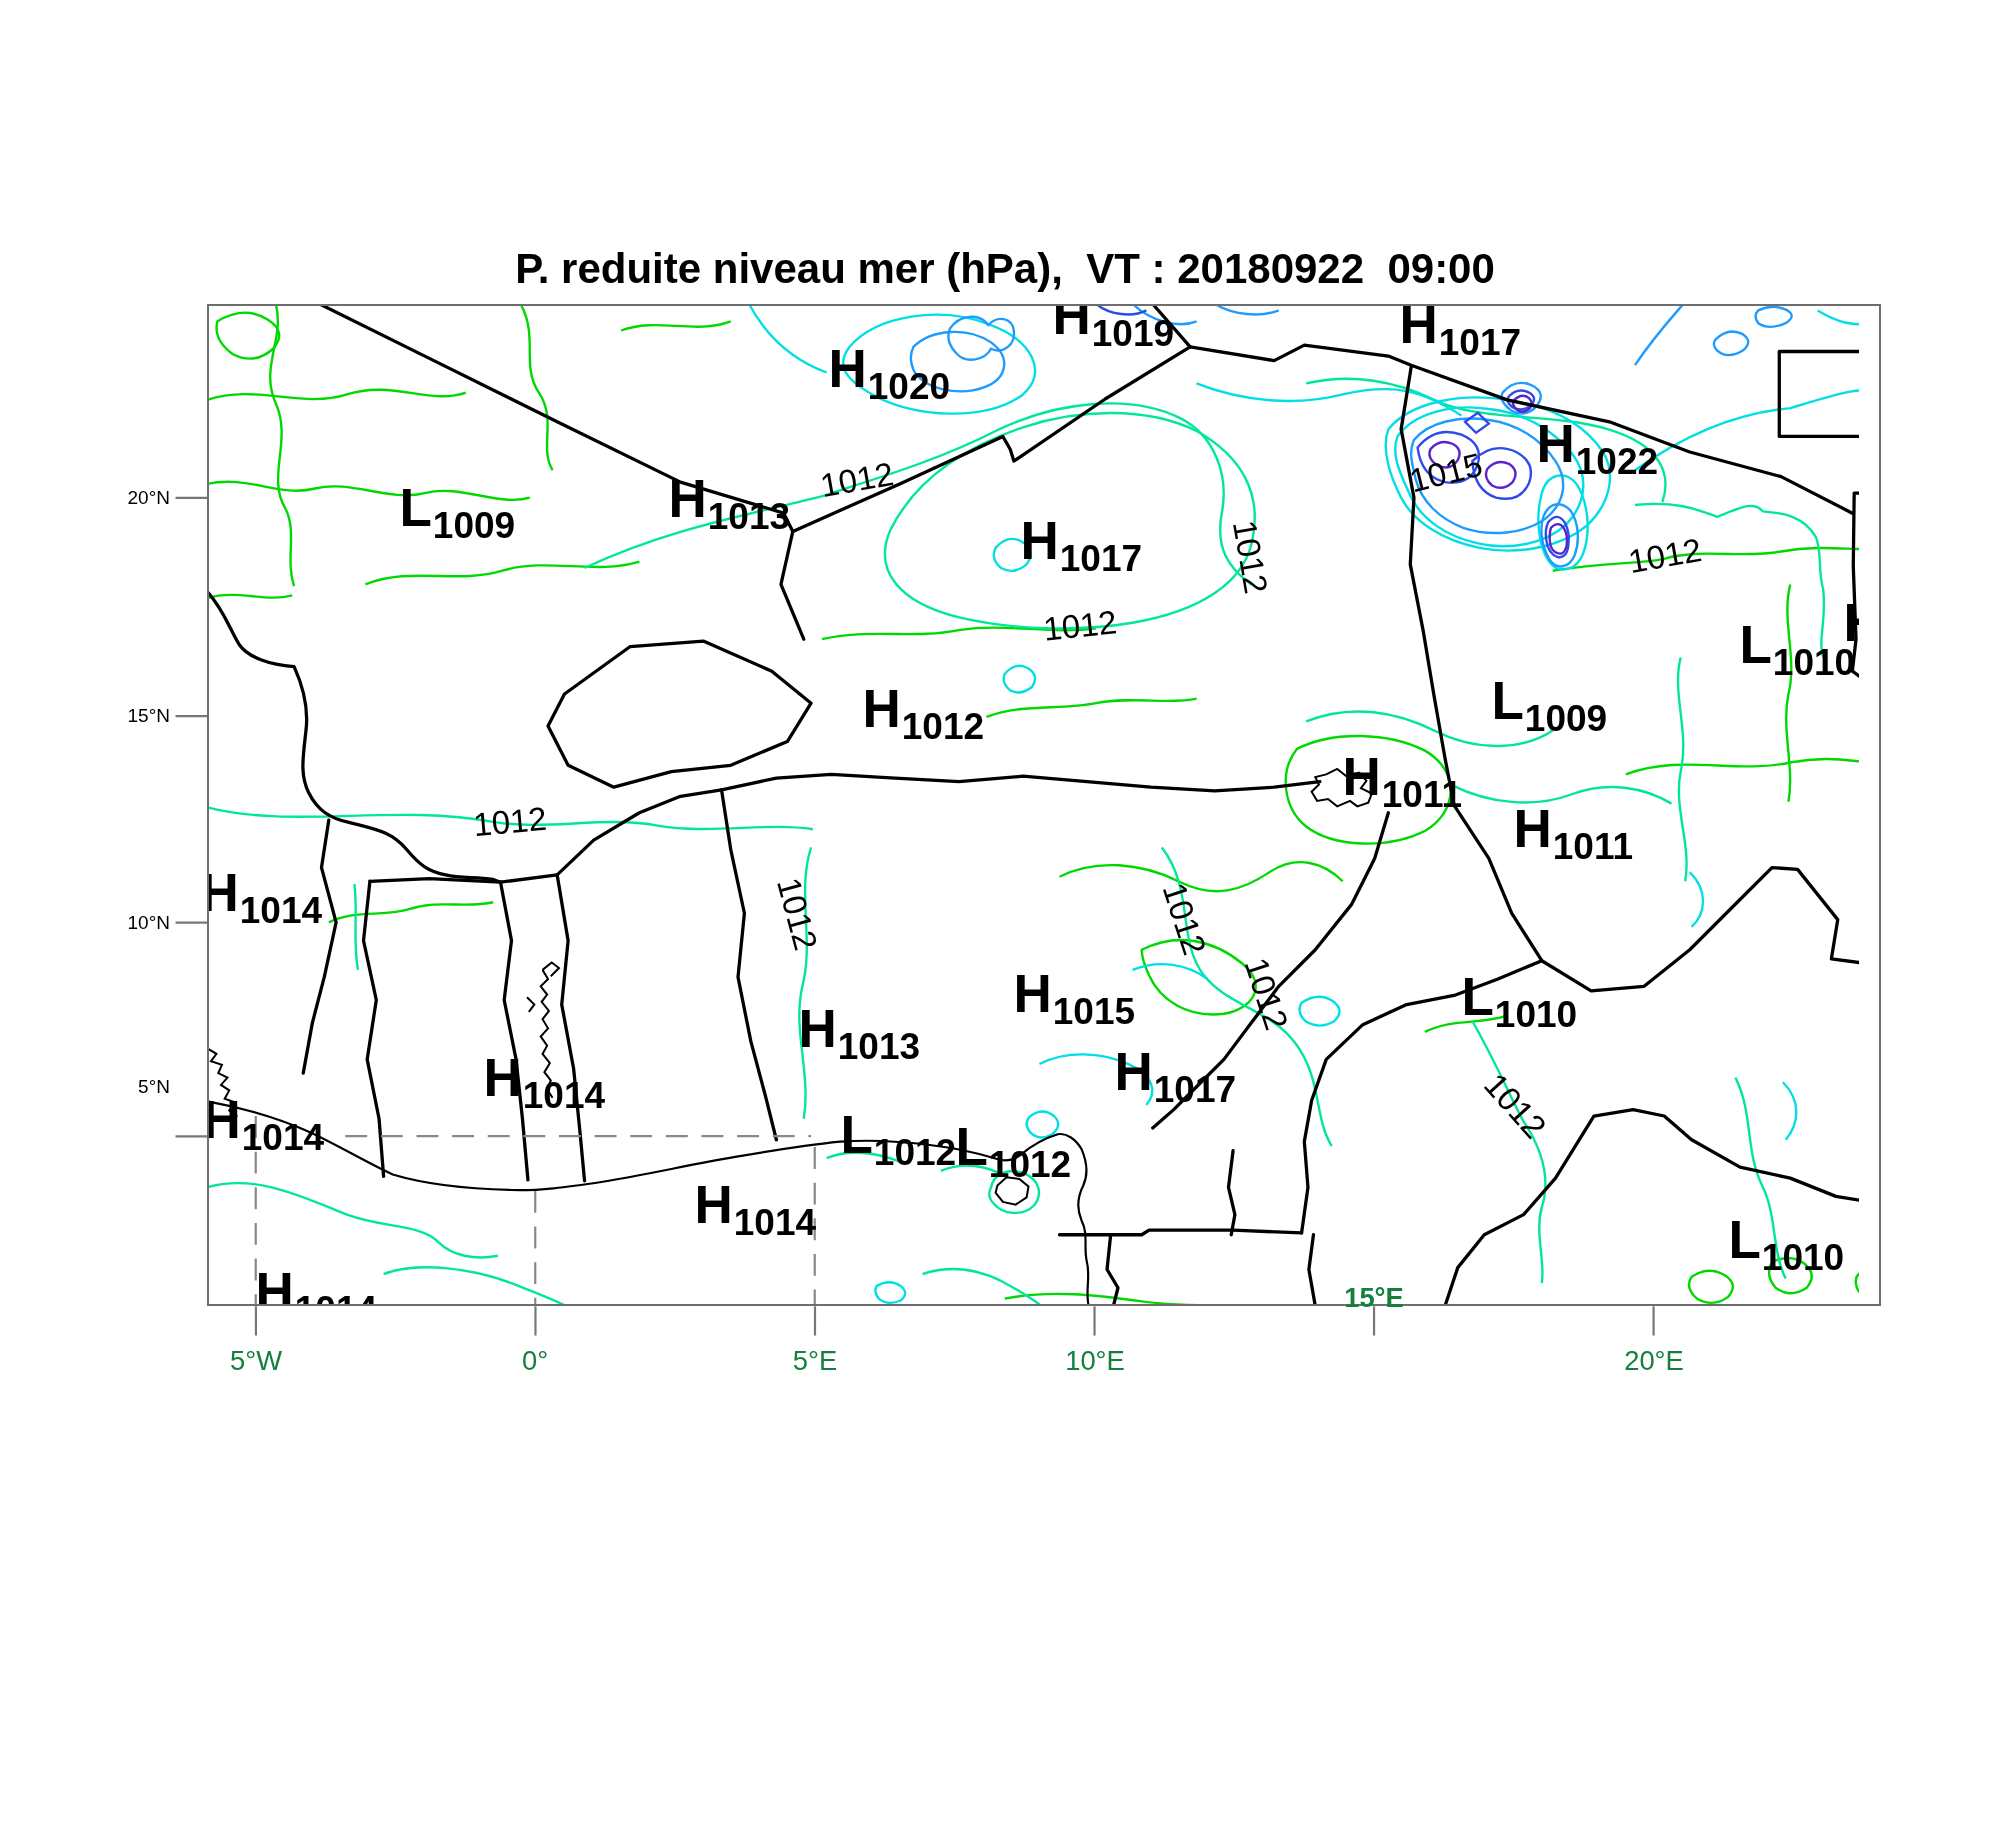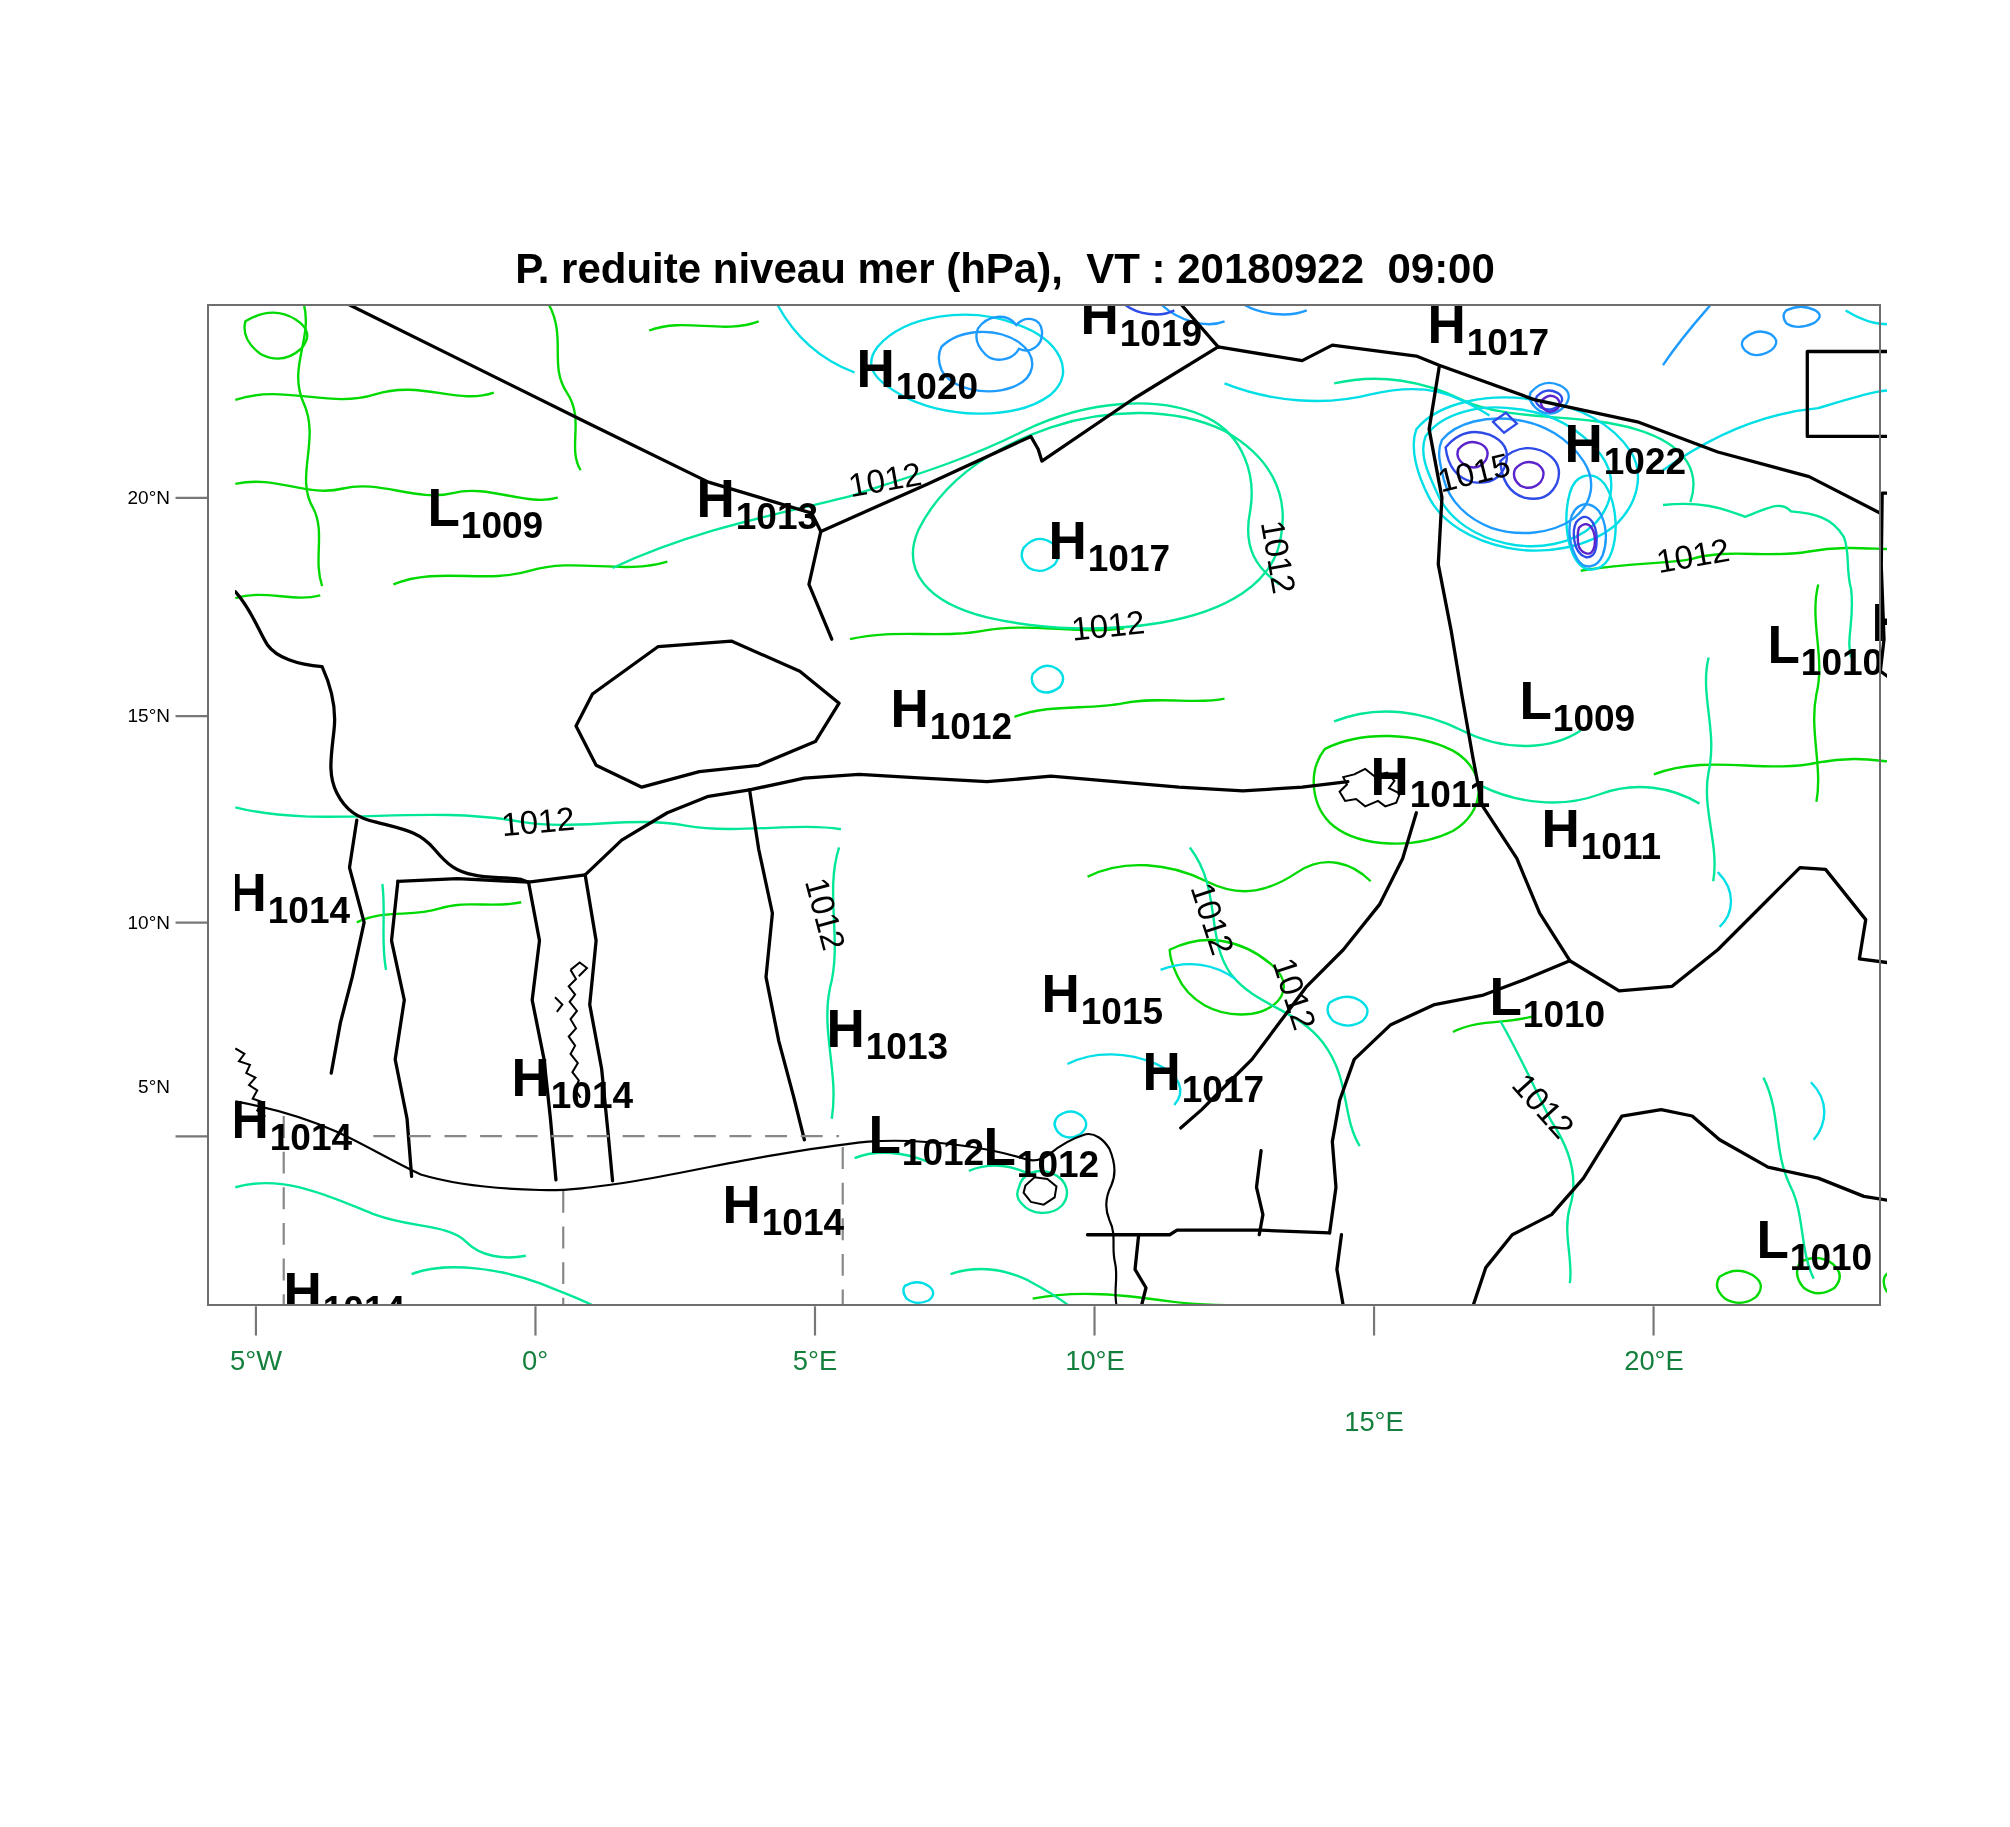--- a/index.html
+++ b/index.html
@@ -2,21 +2,21 @@
 <html style="--green: #00D900; --spring: #00E796; --cyan: #00DEE6; --light_blue: #1E9BFF; --blue: #2E4BE8; --purple: #5A23CC; --border: #000000; --frame: #6e6e6e; --dashed: #888888;font-size:14.6px"><head>
 <meta charset="utf-8">
 <style>
   html,body{margin:0;padding:0;background:#ffffff;}
   .canvas{position:relative;width:2010px;height:1827px;background:#ffffff;overflow:hidden;
           font-family:"Liberation Sans", sans-serif;}
   .title{position:absolute;left:0;top:245px;width:2010px;text-align:center;
          font-size:42px;font-weight:bold;color:#000;white-space:pre;}
   .map-frame{position:absolute;left:207px;top:304px;width:1674px;height:1002px;
              border:2.7px solid #6e6e6e;box-sizing:border-box;}
-  .map-inner{position:absolute;left:207px;top:304px;width:1652px;height:1002px;overflow:hidden;margin-left:28px;}
+  .map-inner{position:absolute;left:207px;top:304px;width:1652px;height:1002px;overflow:hidden;}
   svg.layer{position:absolute;left:0;top:0;}
   .c-green{stroke:var(--green);}  .c-spring{stroke:var(--spring);}
   .c-cyan{stroke:var(--cyan);}    .c-lblue{stroke:var(--light_blue);}
   .c-blue{stroke:var(--blue);}    .c-purple{stroke:var(--purple);}
   .contour{fill:none;stroke-width:2.6px;}
   .geo{fill:none;stroke:var(--border);stroke-width:3.6px;stroke-linejoin:round;stroke-linecap:round;}
   .coast{fill:none;stroke:var(--border);stroke-width:2.4px;stroke-linejoin:round;}
   .lake{fill:none;stroke:var(--border);stroke-width:2.2px;stroke-linejoin:miter;}
   .dash{stroke:var(--dashed);stroke-width:2.4px;stroke-dasharray:24 15;fill:none;}
   .tickline{stroke:#777;stroke-width:2.4px;}
@@ -246,18 +246,18 @@
       <div class="lat-label" style="left: 170px; top: 498px;">20°N</div>
       <div class="lat-label" style="left: 170px; top: 716px;">15°N</div>
       <div class="lat-label" style="left: 170px; top: 923px;">10°N</div>
       <div class="lat-label" style="left: 170px; top: 1087px;">5°N</div>
     </div>
   <div id="lon-axis">
       <div class="lon-label" style="left: 256px; top: 1345px;">5°W</div>
       <div class="lon-label" style="left: 535px; top: 1345px;">0°</div>
       <div class="lon-label" style="left: 815px; top: 1345px;">5°E</div>
       <div class="lon-label" style="left: 1095px; top: 1345px; text-align: right;">10°E</div>
-      <div class="lon-label" style="left: 1374px; top: 1406px;">15°E</div>
+      <div class="lon-label" style="left: 1374px; top: 1282px; font-weight: bold;">15°E</div>
       <div class="lon-label" style="left: 1654px; top: 1345px;">20°E</div>
     </div>
 
 </div>
 
 
 </body></html>

